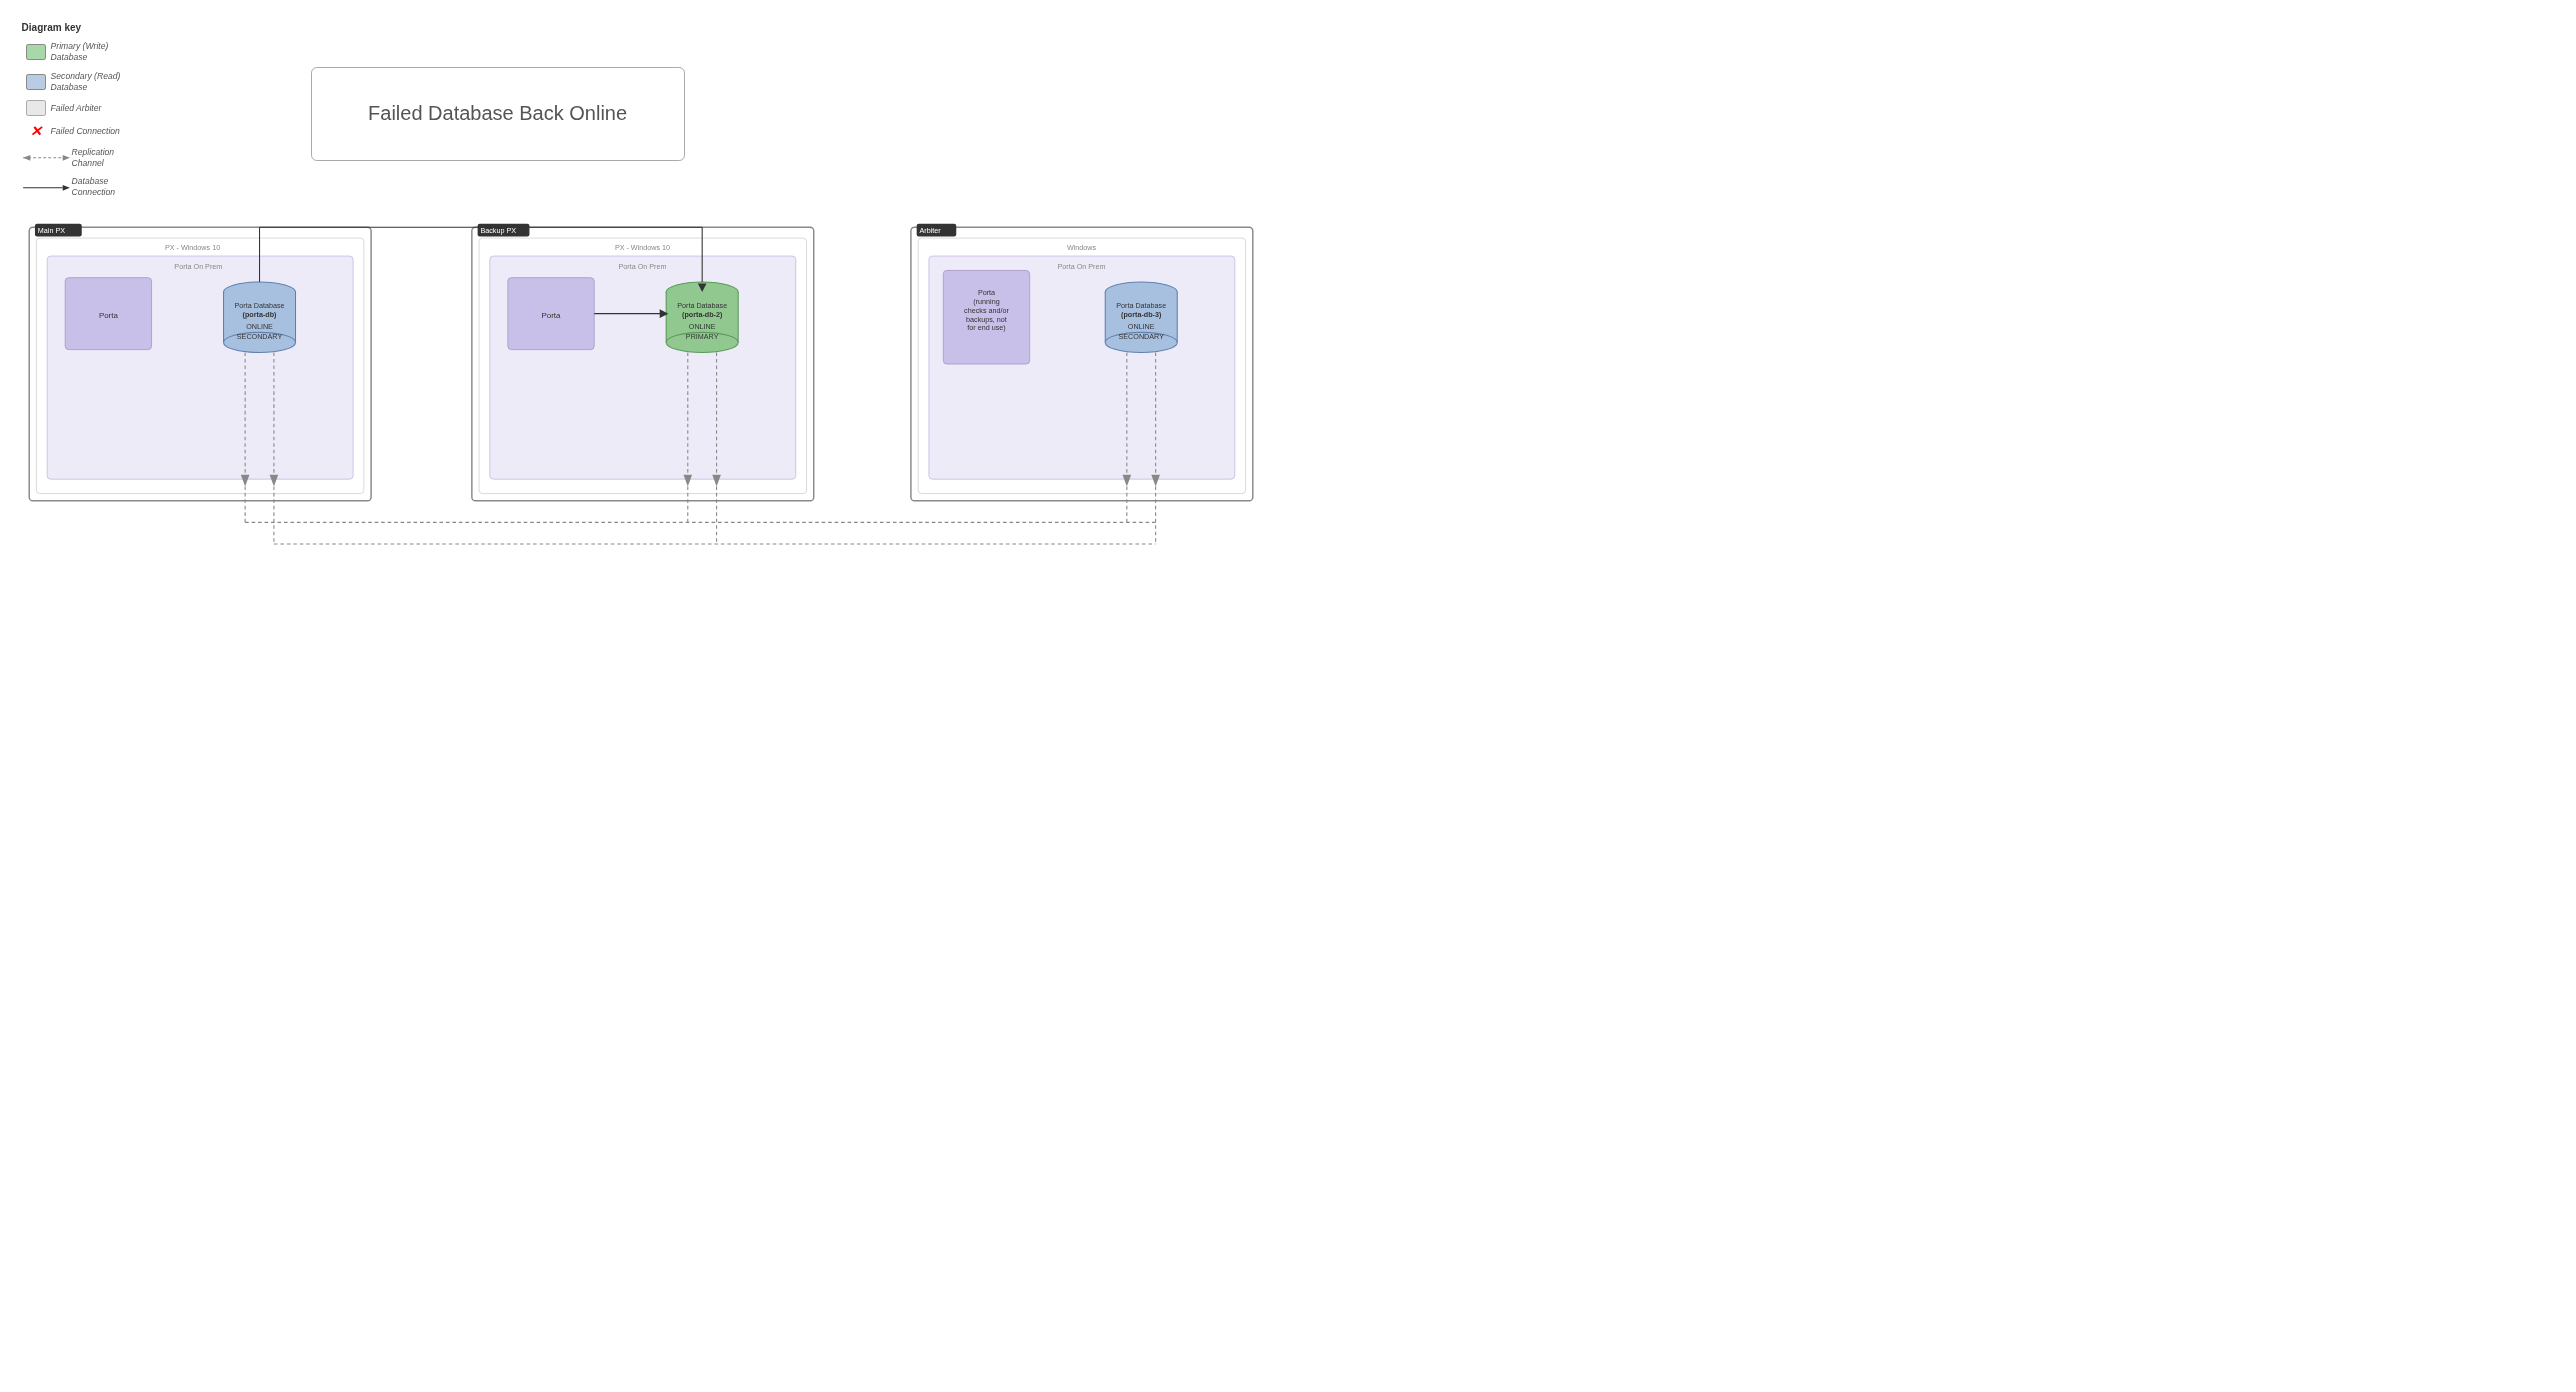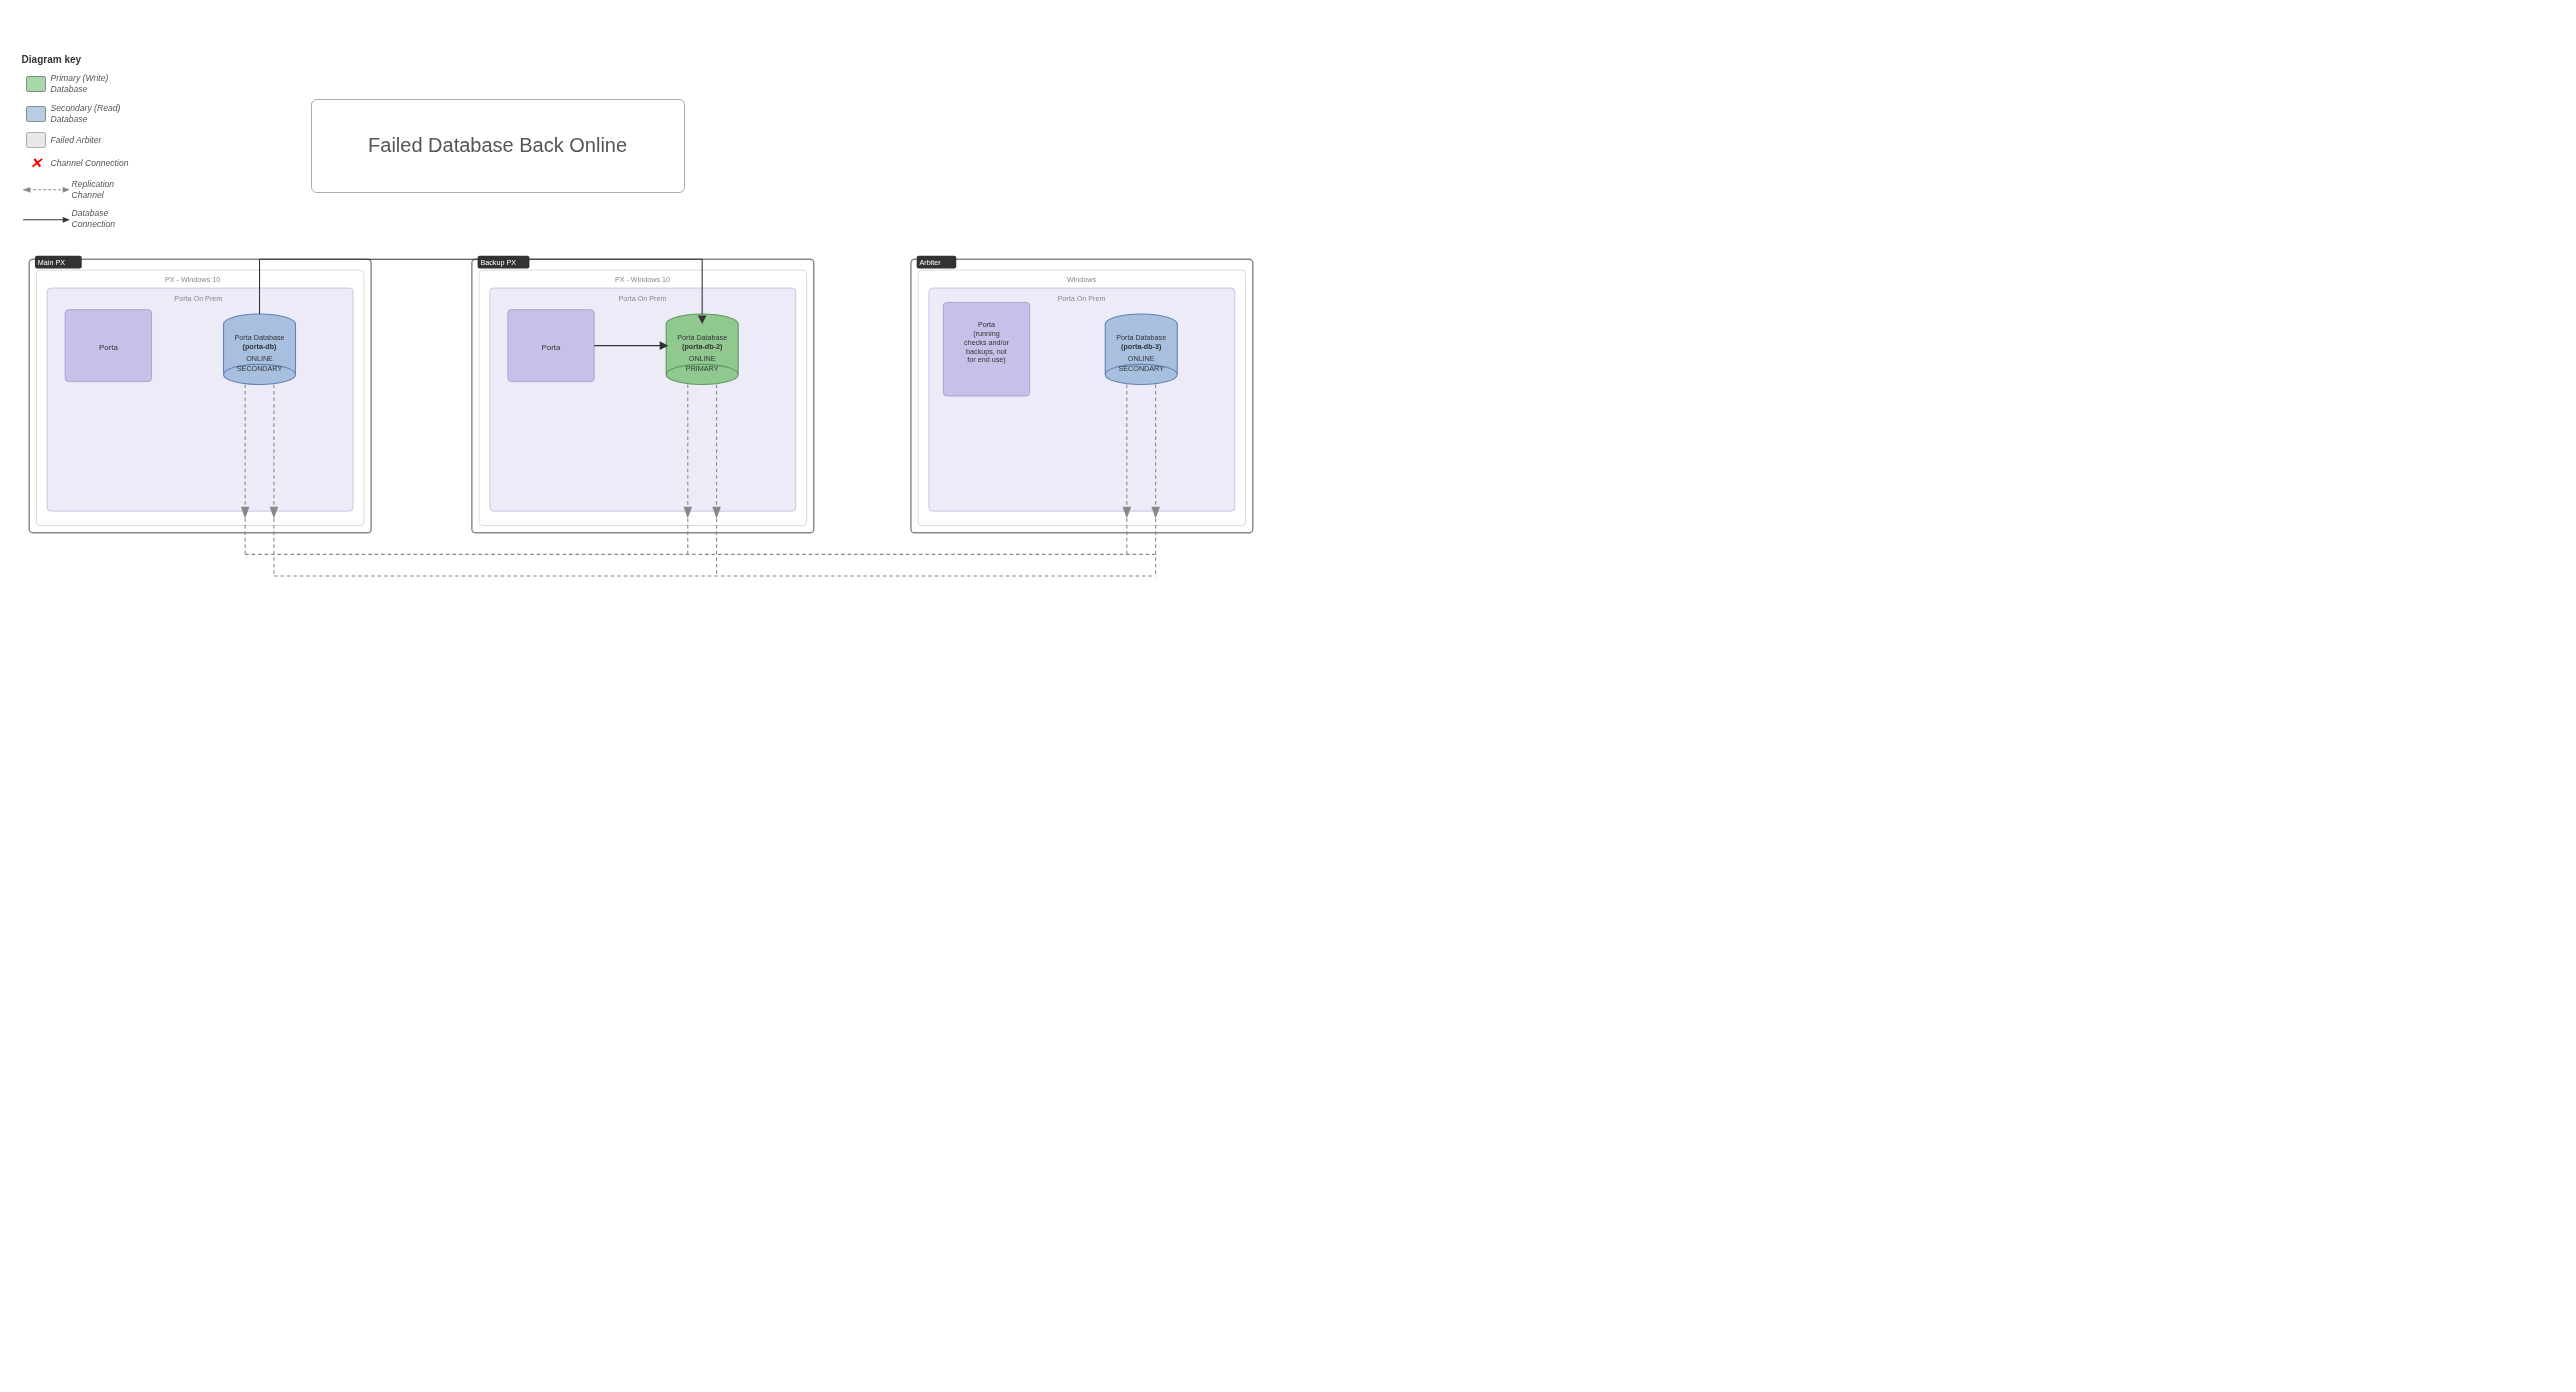--- a/index.html
+++ b/index.html
@@ -89,21 +89,21 @@
       position: relative;
       padding: 21.6px;
       background: #fff;
     }
   </style>
 </head>
 <body>
 
 <div class="main-layout">
 
-  <div style="display:flex; position:relative; margin-bottom: 14.4px; margin-top: 32px;">
+  <div style="display:flex; position:relative; margin-bottom: 14.4px;">
 
     <div class="key-section">
       <div class="diagram-key-title">Diagram key</div>
 
       <div class="key-item">
         <div class="key-icon">
           <div class="key-box-green"></div>
         </div>
         <span class="key-label">Primary (Write)<br>Database</span>
       </div>
@@ -119,21 +119,21 @@
         <div class="key-icon">
           <div class="key-box-gray"></div>
         </div>
         <span class="key-label">Failed Arbiter</span>
       </div>
 
       <div class="key-item">
         <div class="key-icon">
           <span class="key-x">✕</span>
         </div>
-        <span class="key-label">Channel Connection</span>
+        <span class="key-label">Failed Connection</span>
       </div>
 
       <div class="key-item">
         <div class="key-icon" style="width:50px;">
           <svg width="47" height="11.5" viewBox="0 0 65 16">
             <line x1="0" y1="8" x2="55" y2="8" stroke="#888" stroke-width="1.5" stroke-dasharray="4,3"></line>
             <polygon points="55,4 65,8 55,12" fill="#888"></polygon>
             <polygon points="10,4 0,8 10,12" fill="#888"></polygon>
           </svg>
         </div>

